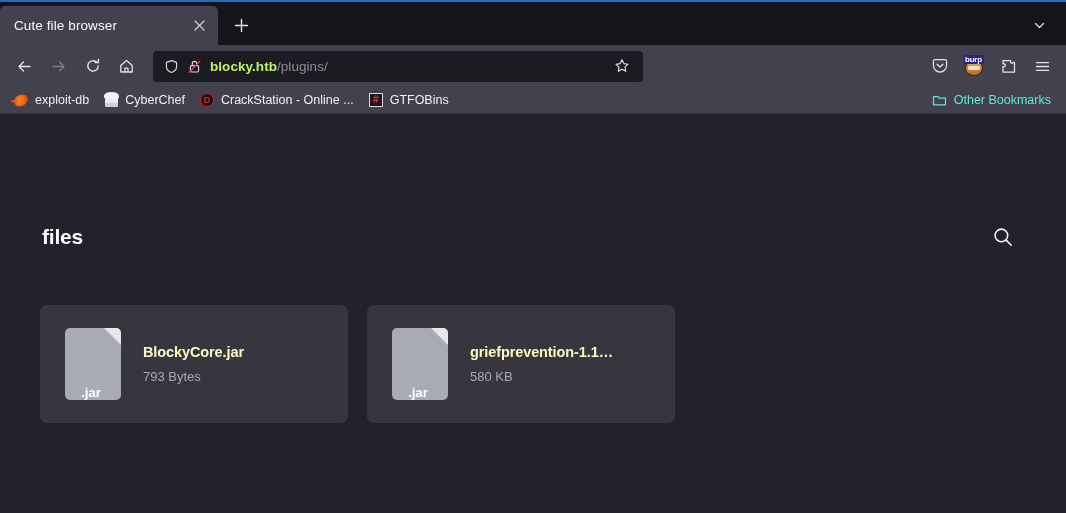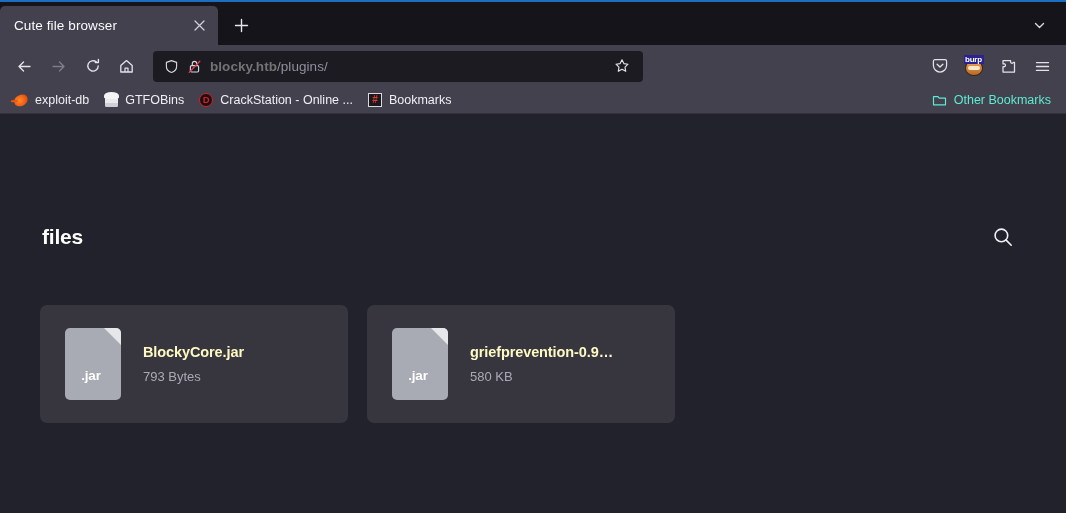--- a/index.html
+++ b/index.html
@@ -138,21 +138,21 @@
   }
 
   .url-text {
     flex: 1 1 auto;
     font-size: 13.5px;
     color: #fbfbfe;
     white-space: nowrap;
     overflow: hidden;
     letter-spacing: 0.05px;
   }
-  .url-host { font-weight: bold; color: #737373; }
+  .url-host { font-weight: bold; color: #bef264; }
   .url-path { color: #8f8f9d; }
 
   .star-btn {
     width: 26px; height: 26px;
     display: flex; align-items: center; justify-content: center;
     color: #e4e2e9;
     flex: 0 0 26px;
   }
 
   .navbar-spacer { flex: 1 1 auto; min-width: 10px; }
@@ -358,21 +358,21 @@
   .file-icon {
     width: 56px;
     height: 72px;
     flex: 0 0 56px;
     position: relative;
     background: #a8aab4;
     border-radius: 5px;
     display: flex;
     align-items: flex-end;
     justify-content: center;
-    padding-bottom: 17px;
+    padding-bottom: 0;
   }
   .file-icon .fold {
     position: absolute;
     top: 0; right: 0;
     width: 0; height: 0;
     border-left: 17px solid transparent;
     border-top: 17px solid #e6e7ea;
     border-top-right-radius: 5px;
   }
   .file-ext {
@@ -535,35 +535,35 @@
       <span class="bm-ico">
         <span class="ico-exploitdb"></span>
       </span>
       <span>exploit-db</span>
     </div>
 
     <div class="bm">
       <span class="bm-ico">
         <span class="ico-chef"></span>
       </span>
-      <span>GTFOBins</span>
+      <span>CyberChef</span>
     </div>
 
     <div class="bm">
       <span class="bm-ico">
         <span class="ico-crack">D</span>
       </span>
       <span>CrackStation - Online ...</span>
     </div>
 
     <div class="bm">
       <span class="bm-ico">
         <span class="ico-gtfo">#</span>
       </span>
-      <span>Bookmarks</span>
+      <span>GTFOBins</span>
     </div>
 
     <div class="bm-spacer"></div>
 
     <div class="other-bm">
       <span class="bm-ico">
         <svg width="15" height="15" viewBox="0 0 15 15">
           <path d="M1.5 3.6 L6.0 3.6 L7.2 5.1 L13.5 5.1 L13.5 11.8 L1.5 11.8 Z" stroke="currentColor" stroke-width="1.15" fill="none" stroke-linejoin="round"></path>
         </svg>
       </span>
@@ -596,21 +596,21 @@
             <div class="file-size">793 Bytes</div>
           </div>
         </div>
 
         <div class="file-card">
           <div class="file-icon">
             <span class="fold"></span>
             <span class="file-ext">.jar</span>
           </div>
           <div class="file-meta">
-            <div class="file-name">griefprevention-0.9…</div>
+            <div class="file-name">griefprevention-1.1…</div>
             <div class="file-size">580 KB</div>
           </div>
         </div>
 
       </div>
     </div>
   </div>
 
 </div>
 

